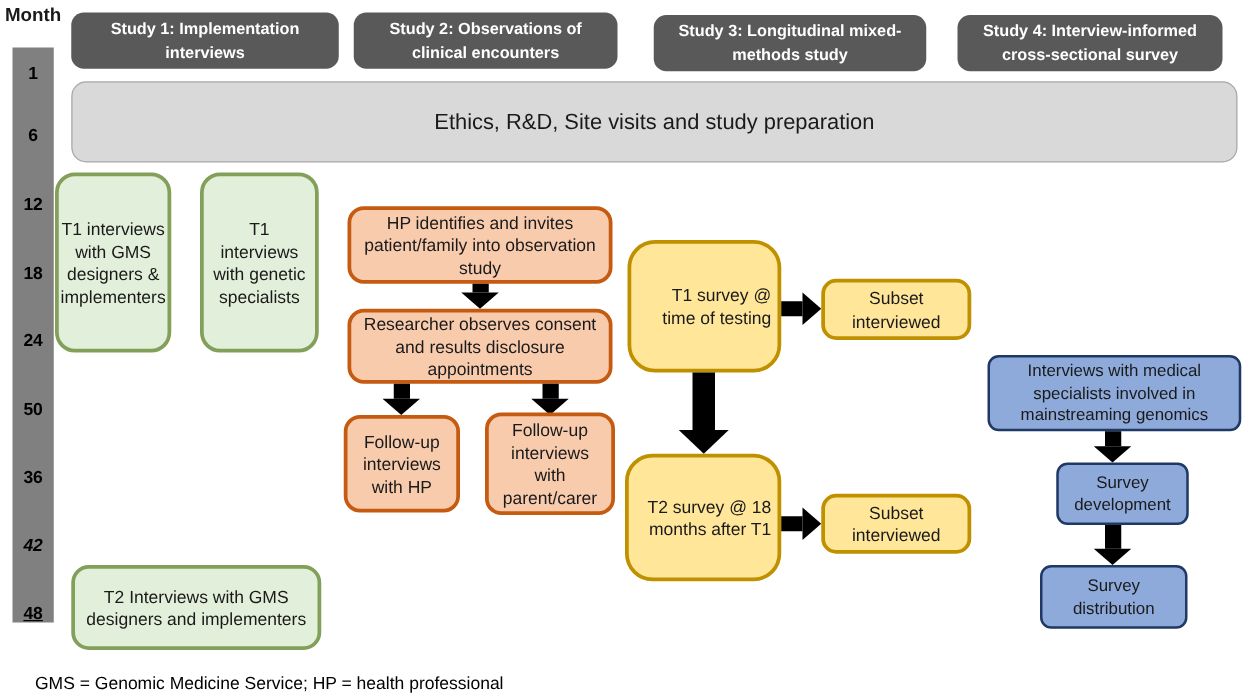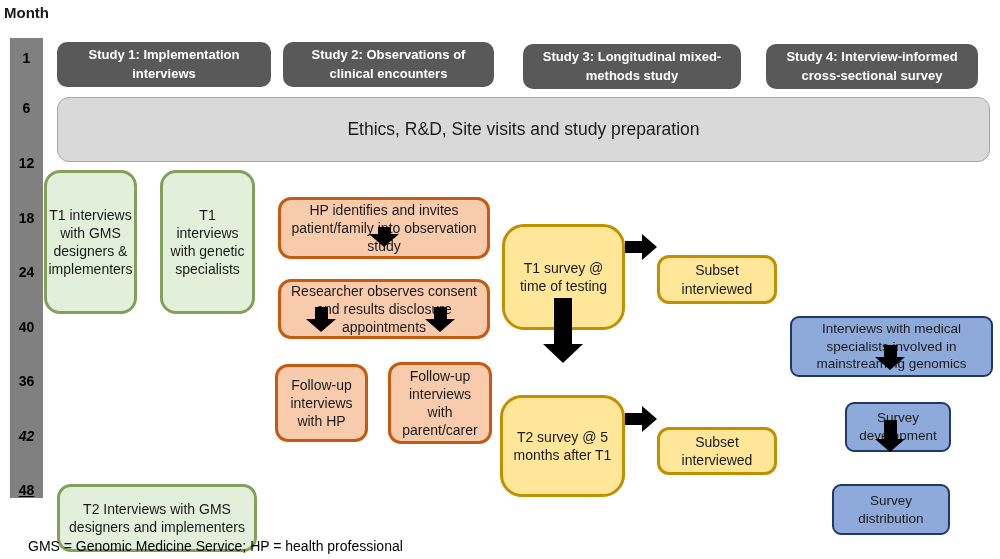--- a/index.html
+++ b/index.html
@@ -10,29 +10,29 @@
     --orange-fill:#f8cbad; --orange-border:#c55a11;
     --yellow-fill:#ffe699; --yellow-border:#bf9000;
     --blue-fill:#8eaadb; --blue-border:#1f3864;
     --arrow:#000000; --text:#1a1a1a;
   }
   html,body{margin:0;padding:0;background:#fff;}
   .canvas{position:relative;width:1000px;height:559px;background:#ffffff;overflow:hidden;
           font-family:"Liberation Sans",sans-serif;color:var(--text);}
   .abs{position:absolute;box-sizing:border-box;}
   .box{position:absolute;box-sizing:border-box;display:flex;align-items:center;justify-content:center;
-       text-align:center;padding:3px 5px;line-height:1.3;font-size:14px;overflow-wrap:break-word;margin-top:32px;}
+       text-align:center;padding:3px 5px;line-height:1.3;font-size:14px;overflow-wrap:break-word;}
   .header-box{background:var(--header-bg);color:var(--header-text);font-weight:bold;font-size:13px;
        border-radius:10px;line-height:1.4;}
   .ethics{background:var(--ethics-fill);border:1px solid var(--ethics-border);border-radius:12px;
        font-size:17.5px;}
   .green{background:var(--green-fill);border:3px solid var(--green-border);border-radius:16px;}
   .orange{background:var(--orange-fill);border:3px solid var(--orange-border);border-radius:13px;}
   .yellow{background:var(--yellow-fill);border:3px solid var(--yellow-border);border-radius:12px;}
-  .yellow.biground{border-radius:22px;}
+  .yellow.biground{border-radius:22px;text-align:right;}
   .blue{background:var(--blue-fill);border:2.5px solid var(--blue-border);border-radius:9px;font-size:13.5px;}
   .month-label{font-weight:bold;font-size:15px;}
   .month-bar{background:var(--bar-fill);}
   .tick{position:absolute;left:0;width:100%;text-align:center;font-weight:bold;font-size:14px;
         color:#000;height:20px;line-height:20px;}
   .footer{font-size:14px;color:#000;}
   
   .arrow-down{position:absolute;display:flex;flex-direction:column;align-items:center;}
   .arrow-down .shaft{width:13px;flex:1;background:var(--arrow);}
   .arrow-down .head{width:0;height:0;border-left:15px solid transparent;
@@ -49,21 +49,21 @@
 
 <div class="canvas">
 
   <div class="abs month-label" style="left:4px;top:4px;width:56px;">Month</div>
   <div class="abs month-bar" style="left:10px;top:38px;width:33px;height:460px;">
     <span class="tick" style="top:10px;">1</span>
     <span class="tick" style="top:60px;">6</span>
     <span class="tick" style="top:115px;">12</span>
     <span class="tick" style="top:170px;">18</span>
     <span class="tick" style="top:224px;">24</span>
-    <span class="tick" style="top:279px;">40</span>
+    <span class="tick" style="top:279px;">50</span>
     <span class="tick" style="top:333px;">36</span>
     <span class="tick" style="top:388px;font-style:italic;">42</span>
     <span class="tick" style="top:442px;text-decoration:underline;">48</span>
   </div>
 
   <div class="box header-box" style="left:57px;top:10px;width:214px;height:45px;">Study 1: Implementation interviews</div>
   <div class="box header-box" style="left:283px;top:10px;width:211px;height:45px;">Study 2: Observations of clinical encounters</div>
   <div class="box header-box" style="left:523px;top:12px;width:218px;height:45px;">Study 3: Longitudinal mixed-methods study</div>
   <div class="box header-box" style="left:766px;top:12px;width:212px;height:45px;">Study 4: Interview-informed cross-sectional survey</div>
 
@@ -93,21 +93,21 @@
   <div class="box yellow biground" style="left:502px;top:192px;width:123px;height:106px;">T1 survey @ time of testing</div>
   <div class="arrow-right" style="left:625px;top:234px;width:32px;height:26px;">
       <div class="shaft"></div>
       <div class="head"></div>
     </div>
   <div class="box yellow" style="left:657px;top:223px;width:120px;height:49px;">Subset interviewed</div>
   <div class="arrow-down big" style="left:543px;top:298px;width:40px;height:65px;">
       <div class="shaft"></div>
       <div class="head"></div>
     </div>
-  <div class="box yellow biground" style="left:500px;top:363px;width:125px;height:102px;">T2 survey @ 5 months after T1</div>
+  <div class="box yellow biground" style="left:500px;top:363px;width:125px;height:102px;">T2 survey @ 18 months after T1</div>
   <div class="arrow-right" style="left:625px;top:406px;width:32px;height:26px;">
       <div class="shaft"></div>
       <div class="head"></div>
     </div>
   <div class="box yellow" style="left:657px;top:395px;width:120px;height:48px;">Subset interviewed</div>
 
   <div class="box blue" style="left:790px;top:284px;width:203px;height:61px;">Interviews with medical specialists involved in mainstreaming genomics</div>
   <div class="arrow-down" style="left:875px;top:345px;width:30px;height:25px;">
       <div class="shaft"></div>
       <div class="head"></div>

